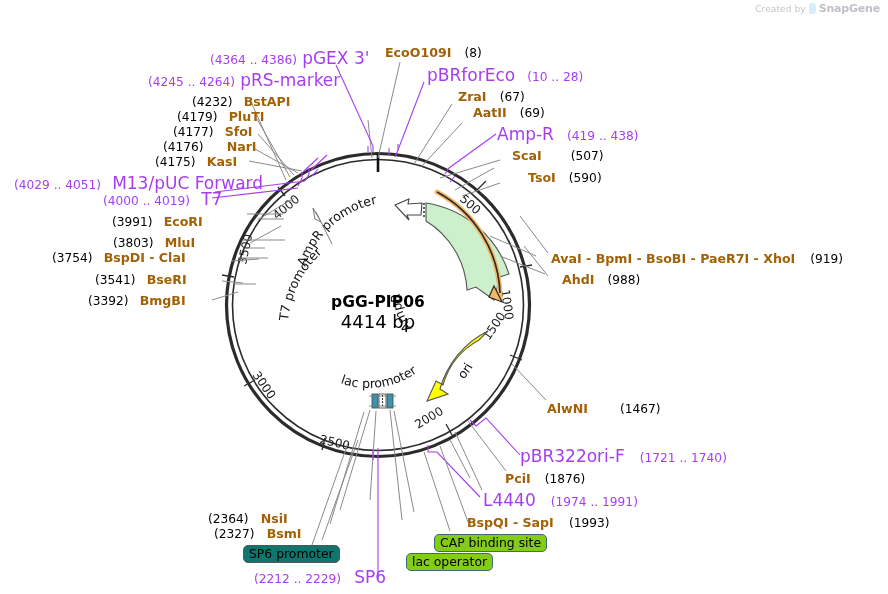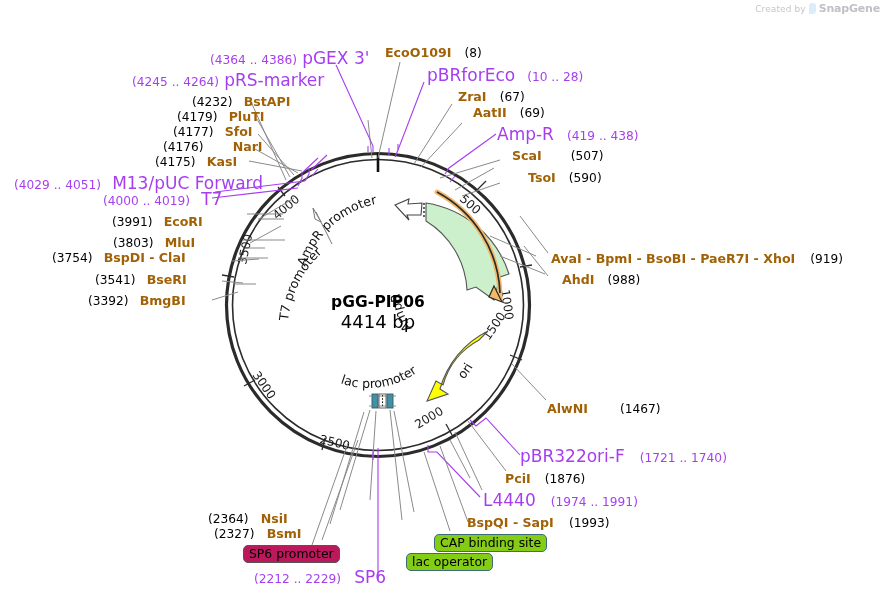--- a/index.html
+++ b/index.html
@@ -29,21 +29,21 @@
   .enz{font-size:12.6px;font-weight:bold;color:#a16207;}
   .pos{font-size:12.2px;font-weight:normal;color:#000;}
   .feat{font-size:17px;color:#a63ef0;}
   .featpos{font-size:12.2px;color:#a63ef0;}
 
   .badge{
     position:absolute;white-space:nowrap;
     font-size:12.4px;color:#000;
     border:1px solid #555;border-radius:5px;
     padding:1px 5px 2px 5px;line-height:1.05;
-    background:#be185d;
+    background:#0f766e;
   }
   .badge.teal{background:#84cc16;border-color:#3c6b78;}
 
   .ctr{position:absolute;text-align:center;white-space:nowrap;}
   .plname{font-size:15.5px;font-weight:bold;color:#000;letter-spacing:.1px;}
   .plbp{font-size:18px;color:#000;text-align:center;}
 </style>
 </head>
 <body>
 
@@ -251,21 +251,21 @@
   <div class="lbl" style="left:210px;top:50px;">
     <span class="featpos">(4364 .. 4386)</span>
     <span class="feat">pGEX 3'</span>
   </div>
 
   <div class="lbl" style="left:385px;top:44px;">
     <span class="enz">EcoO109I</span>
     <span class="pos" style="margin-left:8px;">(8)</span>
   </div>
 
-  <div class="lbl" style="left:132px;top:72px;">
+  <div class="lbl" style="left:148px;top:72px;">
     <span class="featpos">(4245 .. 4264)</span>
     <span class="feat">pRS-marker</span>
   </div>
 
   <div class="lbl" style="left:427px;top:67px;">
     <span class="feat">pBRforEco</span>
     <span class="featpos" style="margin-left:7px;">(10 .. 28)</span>
   </div>
 
   <div class="lbl" style="left:192px;top:93px;">
@@ -275,21 +275,21 @@
   <div class="lbl" style="left:177px;top:108px;">
     <span class="pos">(4179)</span>
     <span class="enz" style="margin-left:6px;">PluTI</span>
   </div>
   <div class="lbl" style="left:173px;top:123px;">
     <span class="pos">(4177)</span>
     <span class="enz" style="margin-left:6px;">SfoI</span>
   </div>
   <div class="lbl" style="left:163px;top:138px;">
     <span class="pos">(4176)</span>
-    <span class="enz" style="margin-left:6px;padding-left:18px;">NarI</span>
+    <span class="enz" style="padding-left:18px;">NarI</span>
   </div>
   <div class="lbl" style="left:155px;top:153px;">
     <span class="pos">(4175)</span>
     <span class="enz" style="margin-left:6px;">KasI</span>
   </div>
   <div class="lbl" style="left:14px;top:175px;">
     <span class="featpos">(4029 .. 4051)</span>
     <span class="feat" style="margin-left:6px;">M13/pUC Forward</span>
   </div>
   <div class="lbl" style="left:103px;top:191px;">

